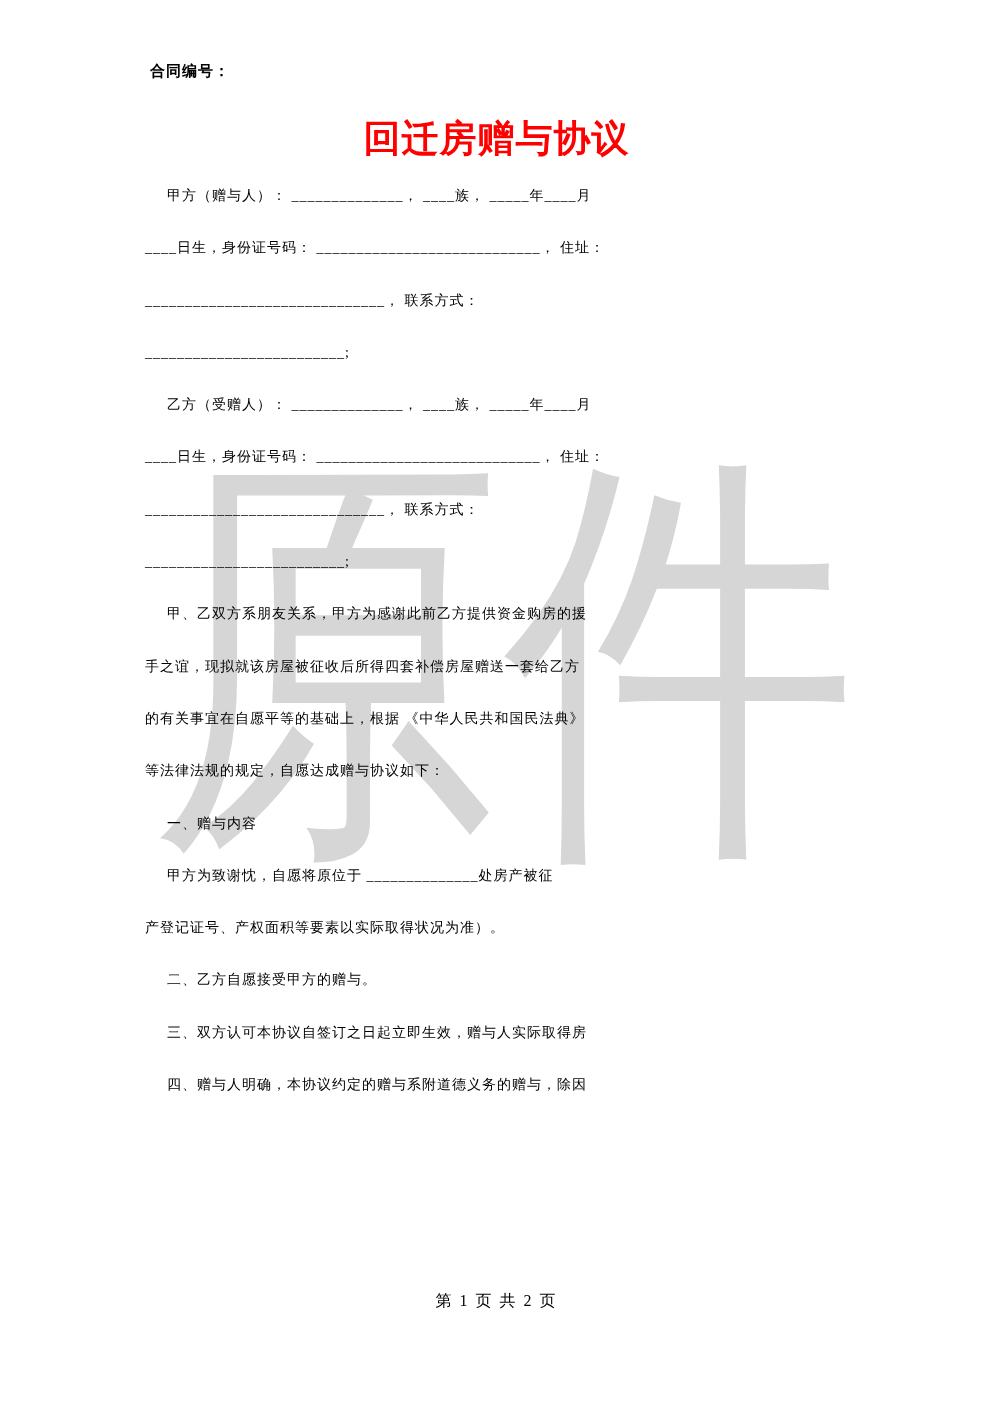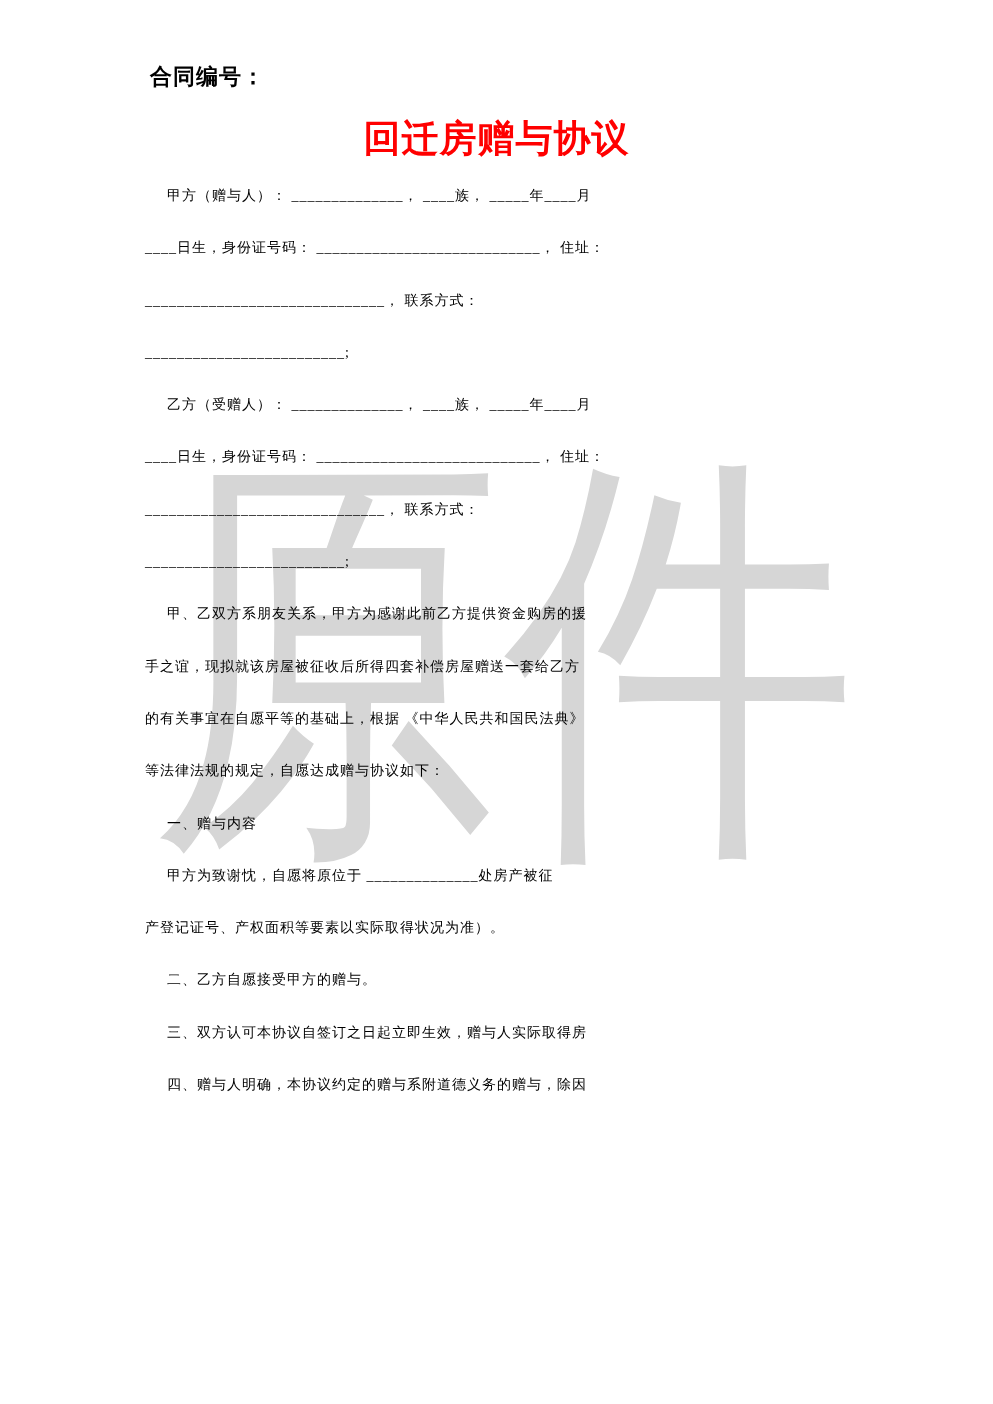--- a/index.html
+++ b/index.html
@@ -28,21 +28,21 @@
     transform-origin: 0 0;
     user-select: none;
   }
 
   .content { position: absolute; inset: 0; z-index: 1; }
 
   .contract-no {
     position: absolute;
     left: 150px;
     top: 62px;
-    font-size: 22px;
+    font-size: 15px;
     font-weight: bold;
     letter-spacing: 1px;
     white-space: pre;
   }
 
   .doc-title {
     position: absolute;
     top: 114px;
     left: 0;
     width: 100%;
@@ -107,15 +107,16 @@
       <div class="line">的有关事宜在自愿平等的基础上，根据 《中华人民共和国民法典》</div>
       <div class="line">等法律法规的规定，自愿达成赠与协议如下：</div>
       <div class="line indent">一、赠与内容</div>
       <div class="line indent">甲方为致谢忱，自愿将原位于 ______________处房产被征</div>
       <div class="line">产登记证号、产权面积等要素以实际取得状况为准）。</div>
       <div class="line indent">二、乙方自愿接受甲方的赠与。</div>
       <div class="line indent">三、双方认可本协议自签订之日起立即生效，赠与人实际取得房</div>
       <div class="line indent">四、赠与人明确，本协议约定的赠与系附道德义务的赠与，除因</div>
     </div>
 
+    <div class="page-footer">第 1 页 共 2 页</div>
 
   </div>
 </div>
 
 </body></html>

